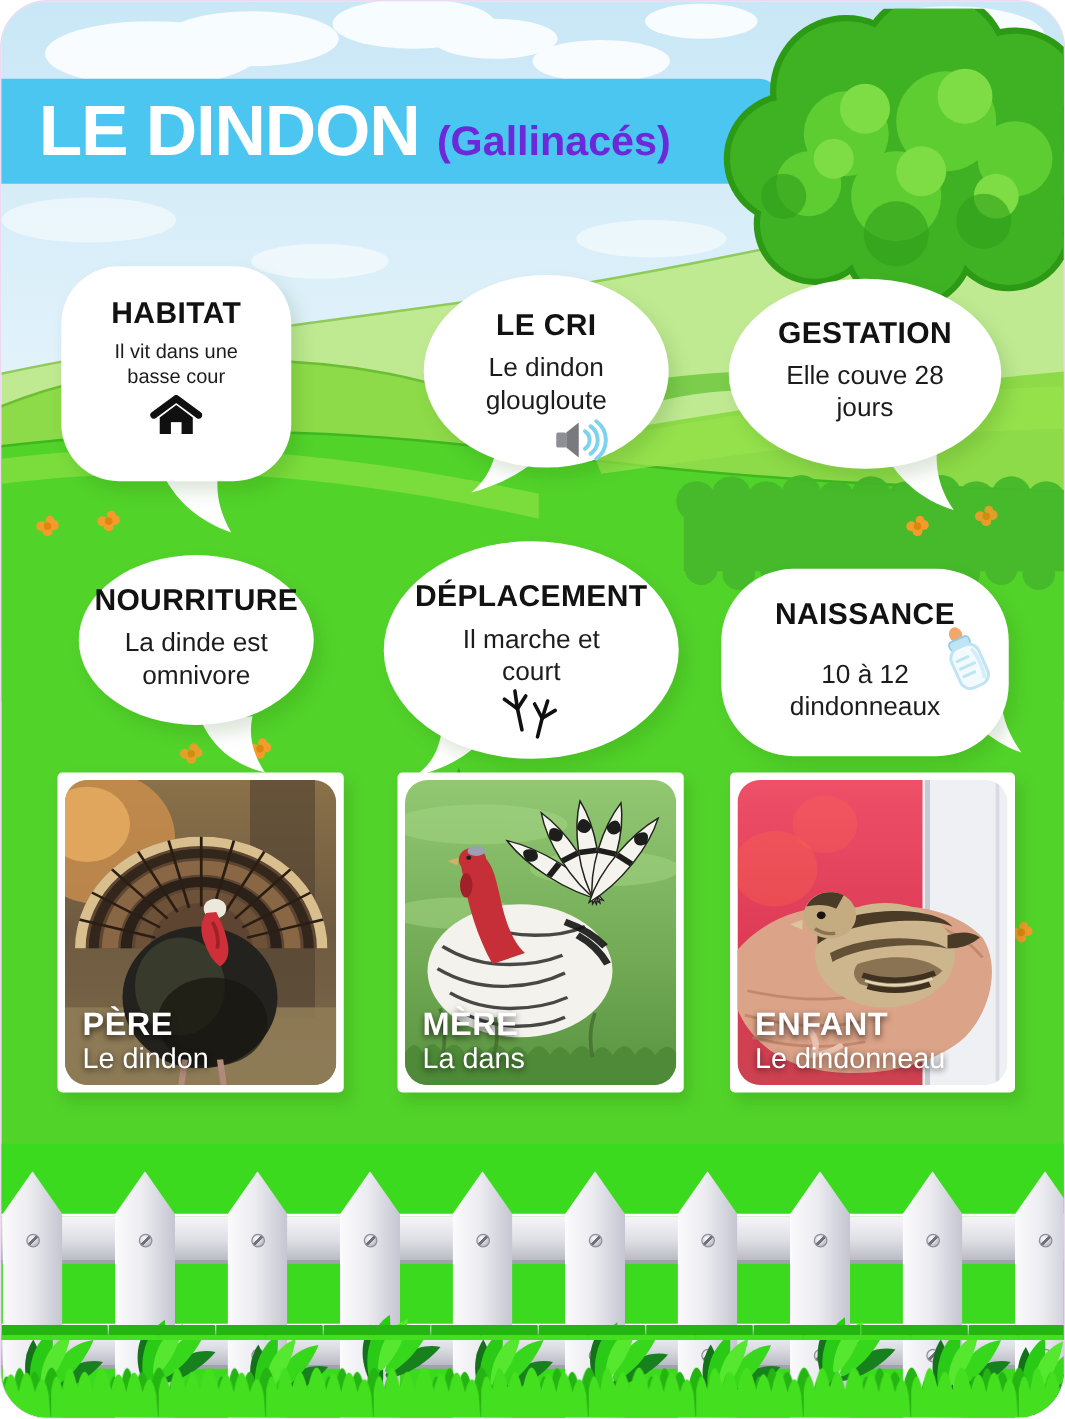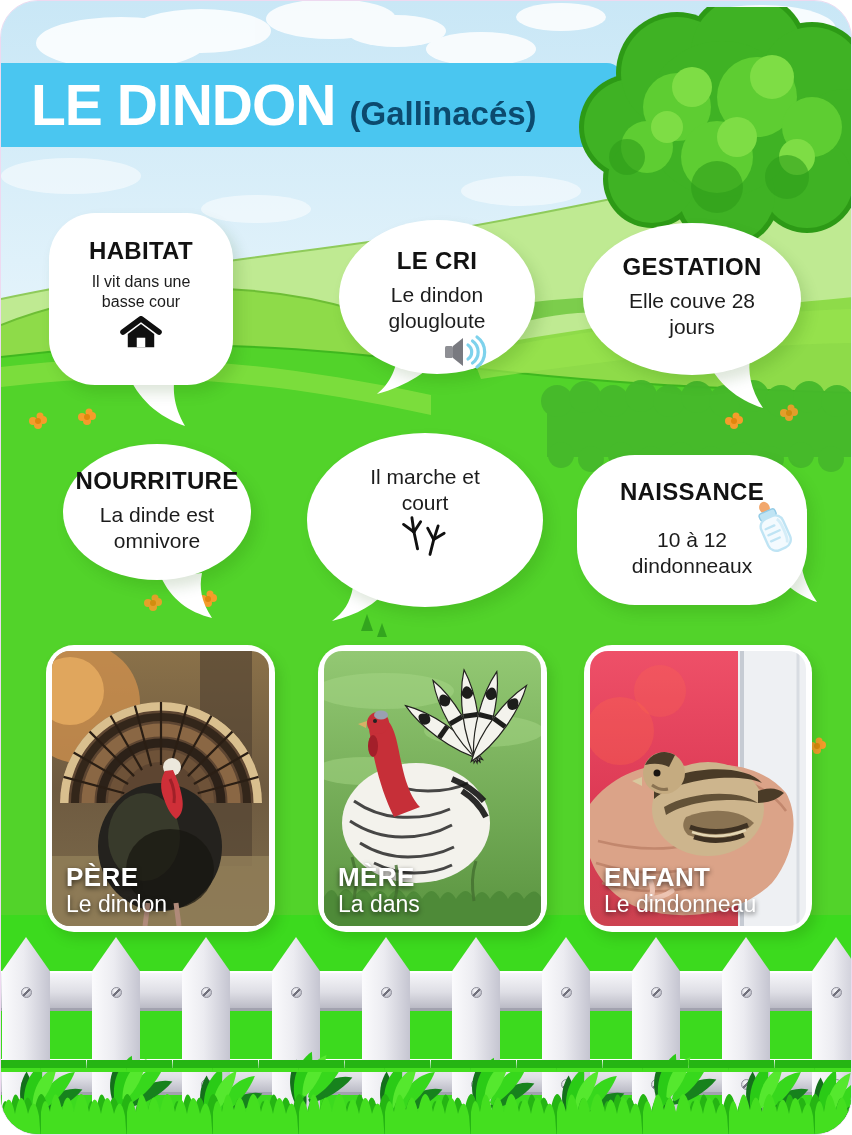--- a/index.html
+++ b/index.html
@@ -10,21 +10,21 @@
     text-decoration:underline;
   }
   .layer{position:absolute;left:0;top:0;}
   
   .banner{
     position:absolute;left:0;top:62px;width:622px;height:84px;z-index:2;
     background:#4AC6F0;border-radius:0 16px 16px 0;
     display:flex;align-items:baseline;padding-left:30px;box-sizing:border-box;
   }
   .banner .t1{font-size:57px;font-weight:bold;color:#fff;letter-spacing:-1px;line-height:84px;}
-  .banner .t2{font-size:33px;font-weight:bold;color:#0c4a6e;margin-left:14px;}
+  .banner .t2{font-size:33px;font-weight:bold;color:#6d28d9;margin-left:14px;}
   
   .bubble{
     position:absolute;background:#fff;z-index:4;text-align:center;
     display:flex;flex-direction:column;align-items:center;box-sizing:border-box;
     box-shadow:6px 8px 14px rgba(26,86,4,.15);
   }
   .bt{font-weight:bold;font-size:24px;color:#121212;letter-spacing:.3px;margin-bottom:7px;}
   .bb{font-size:21px;color:#1c1c1c;line-height:1.22;white-space:pre-line;}
   .b-habitat{left:48px;top:212px;width:184px;height:172px;border-radius:46px;padding-top:24px;}
   .b-habitat .bb{font-size:16px;}
@@ -33,21 +33,21 @@
   .b-nourriture{left:62px;top:443px;width:188px;height:136px;border-radius:50%;padding-top:23px;}
   .b-deplacement{left:306px;top:432px;width:236px;height:174px;border-radius:50%;padding-top:31px;}
   .b-naissance{left:576px;top:454px;width:230px;height:150px;border-radius:58px;padding-top:23px;}
   .b-naissance .bb{margin-top:14px;}
   .ic-house{width:42px;height:34px;margin-top:5px;}
   .ic-speaker{width:46px;height:36px;margin-top:1px;transform:translateX(30px);}
   .ic-feet{width:64px;height:46px;margin-top:0px;}
   .ic-bottle{position:absolute;right:15px;top:44px;width:38px;height:56px;transform:rotate(-24deg);}
   
   .card{
-    position:absolute;top:644px;width:229px;height:287px;background:#fff;border-radius:28px;
+    position:absolute;top:617px;width:229px;height:256px;background:#fff;border-radius:4px;
     padding:6px;box-sizing:border-box;z-index:4;box-shadow:5px 7px 12px rgba(26,86,4,.18);
   }
   .card svg{width:100%;height:100%;border-radius:18px;display:block;}
   .c1{left:45px;} .c2{left:317px;} .c3{left:583px;width:228px;}
   .clabel{position:absolute;left:20px;bottom:14px;color:#fff;line-height:1.12;
           text-shadow:0 2px 5px rgba(0,0,0,.65);}
   .crole{font-weight:bold;font-size:26px;letter-spacing:.4px;}
   .cname{font-size:23px;}
   
   .rail{position:absolute;left:0;width:852px;z-index:6;
@@ -251,20 +251,21 @@
 jours</div>
   </div>
 
   <div class="bubble b-nourriture">
     <div class="bt">NOURRITURE</div>
     <div class="bb">La dinde est
 omnivore</div>
   </div>
 
   <div class="bubble b-deplacement">
+    <div class="bt">DÉPLACEMENT</div>
     <div class="bb">Il marche et
 court</div>
     <svg class="ic-feet" viewBox="0 0 64 48">
       <g stroke="#101010" stroke-width="3" stroke-linecap="round" fill="none">
         <g transform="translate(18,6) rotate(-12)">
           <path d="M0,12 L-9,2"></path>
             <path d="M0,12 L1,-3"></path>
             <path d="M0,12 L9,3"></path>
             <path d="M0,12 L0,30"></path>
         </g>

